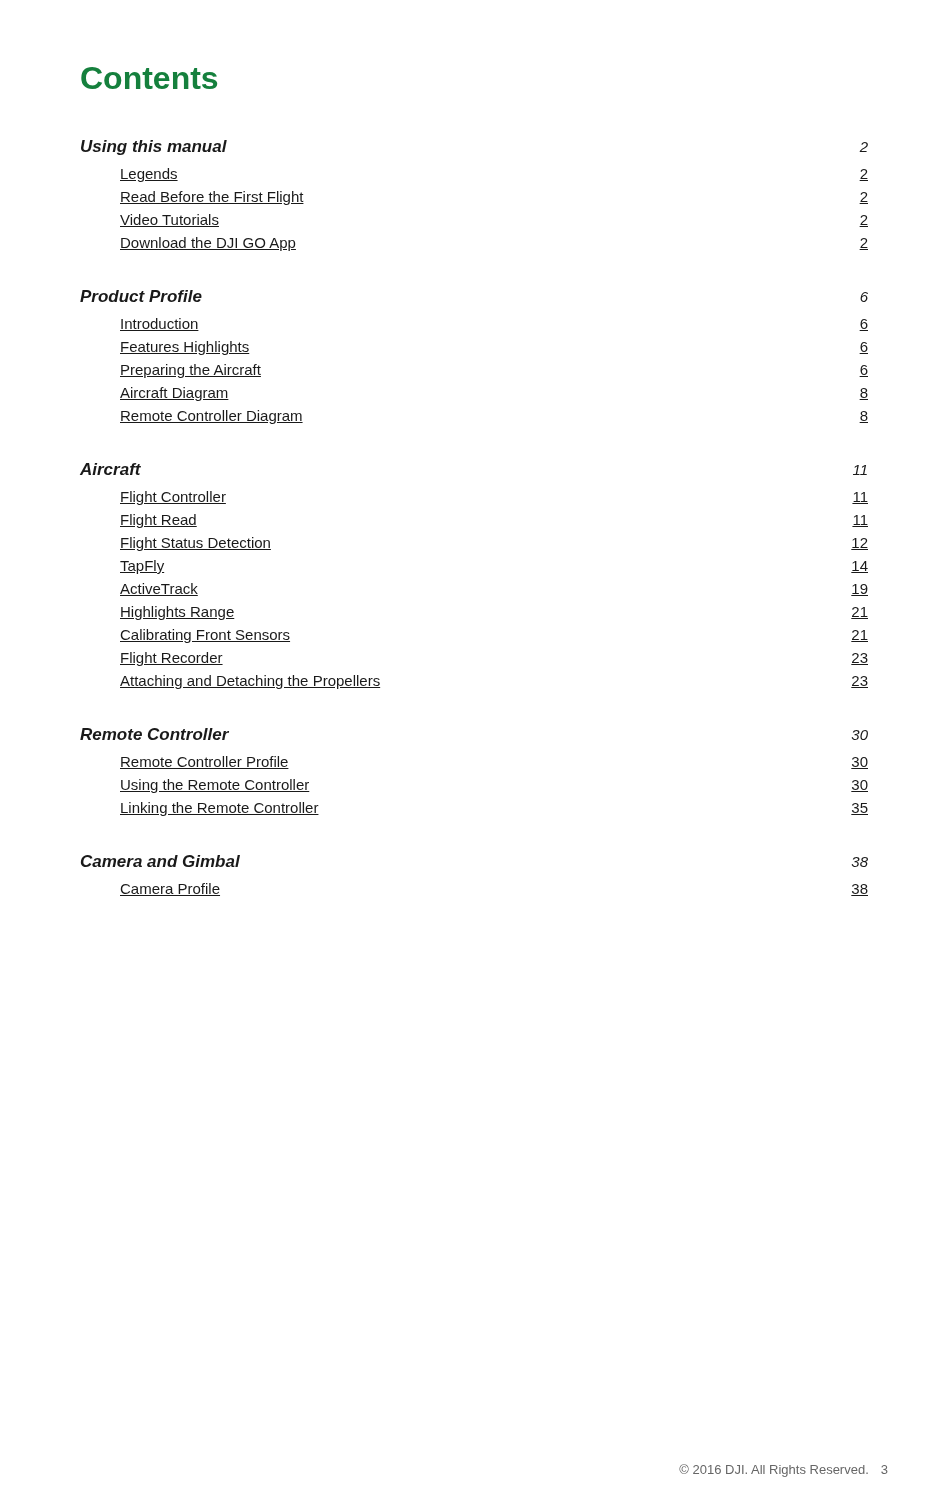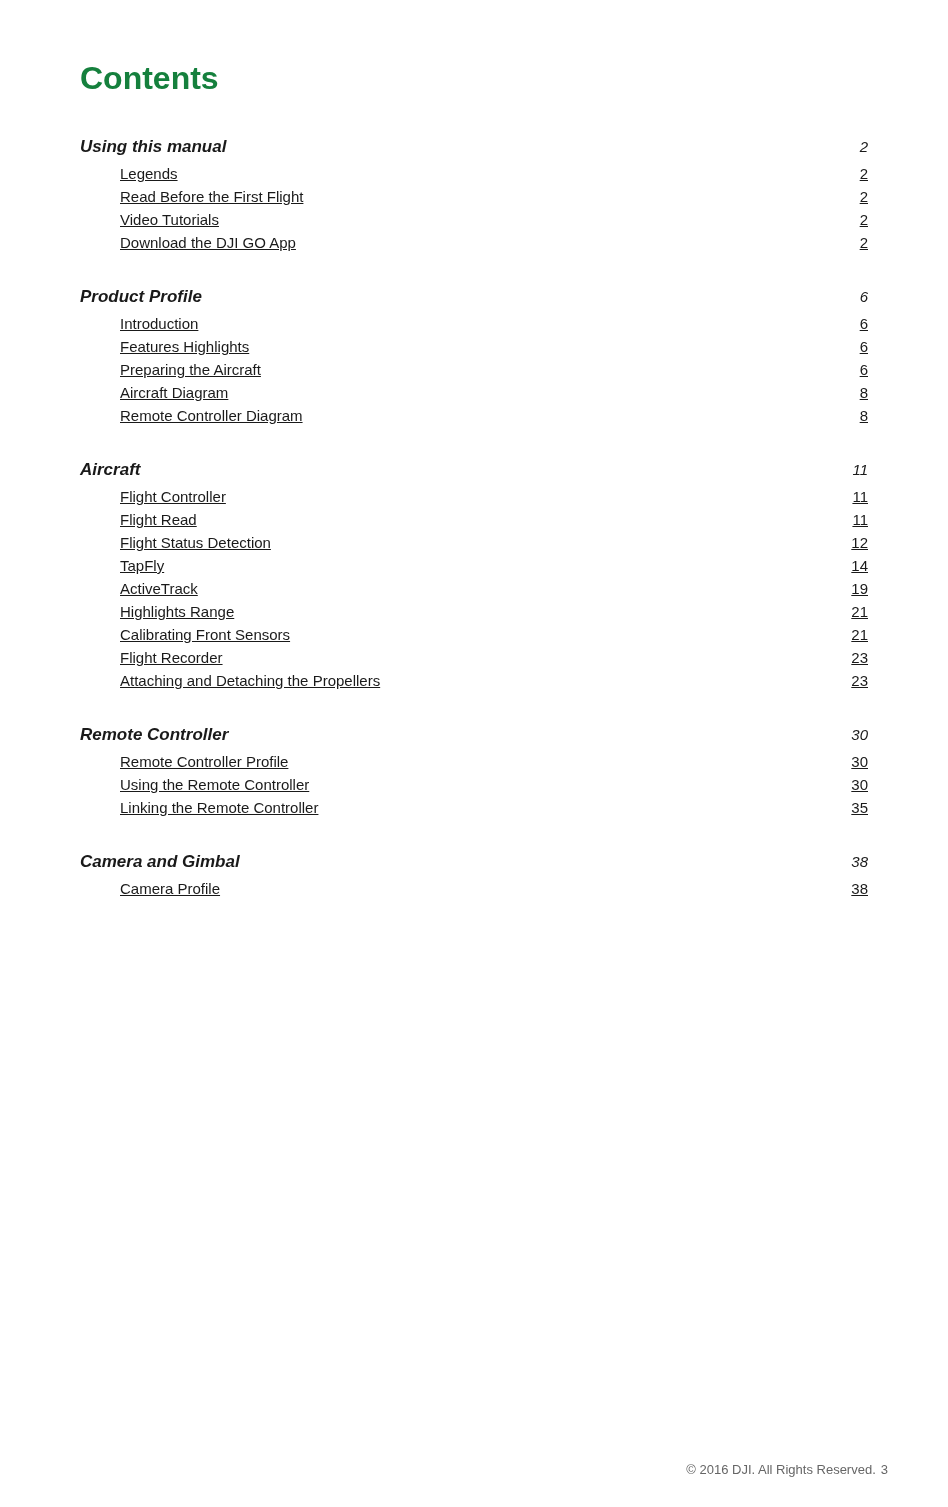--- a/index.html
+++ b/index.html
@@ -76,21 +76,21 @@
       min-width: 30px;
       text-align: right;
     }
 
     .footer {
       position: absolute;
       bottom: 30px;
       right: 60px;
       display: flex;
       align-items: flex-end;
-      gap: 5px;
+      gap: 12px;
     }
 
     .footer-text {
       font-size: 13px;
       color: #666666;
     }
 
     .footer-page {
       font-size: 13px;
       color: #666666;

